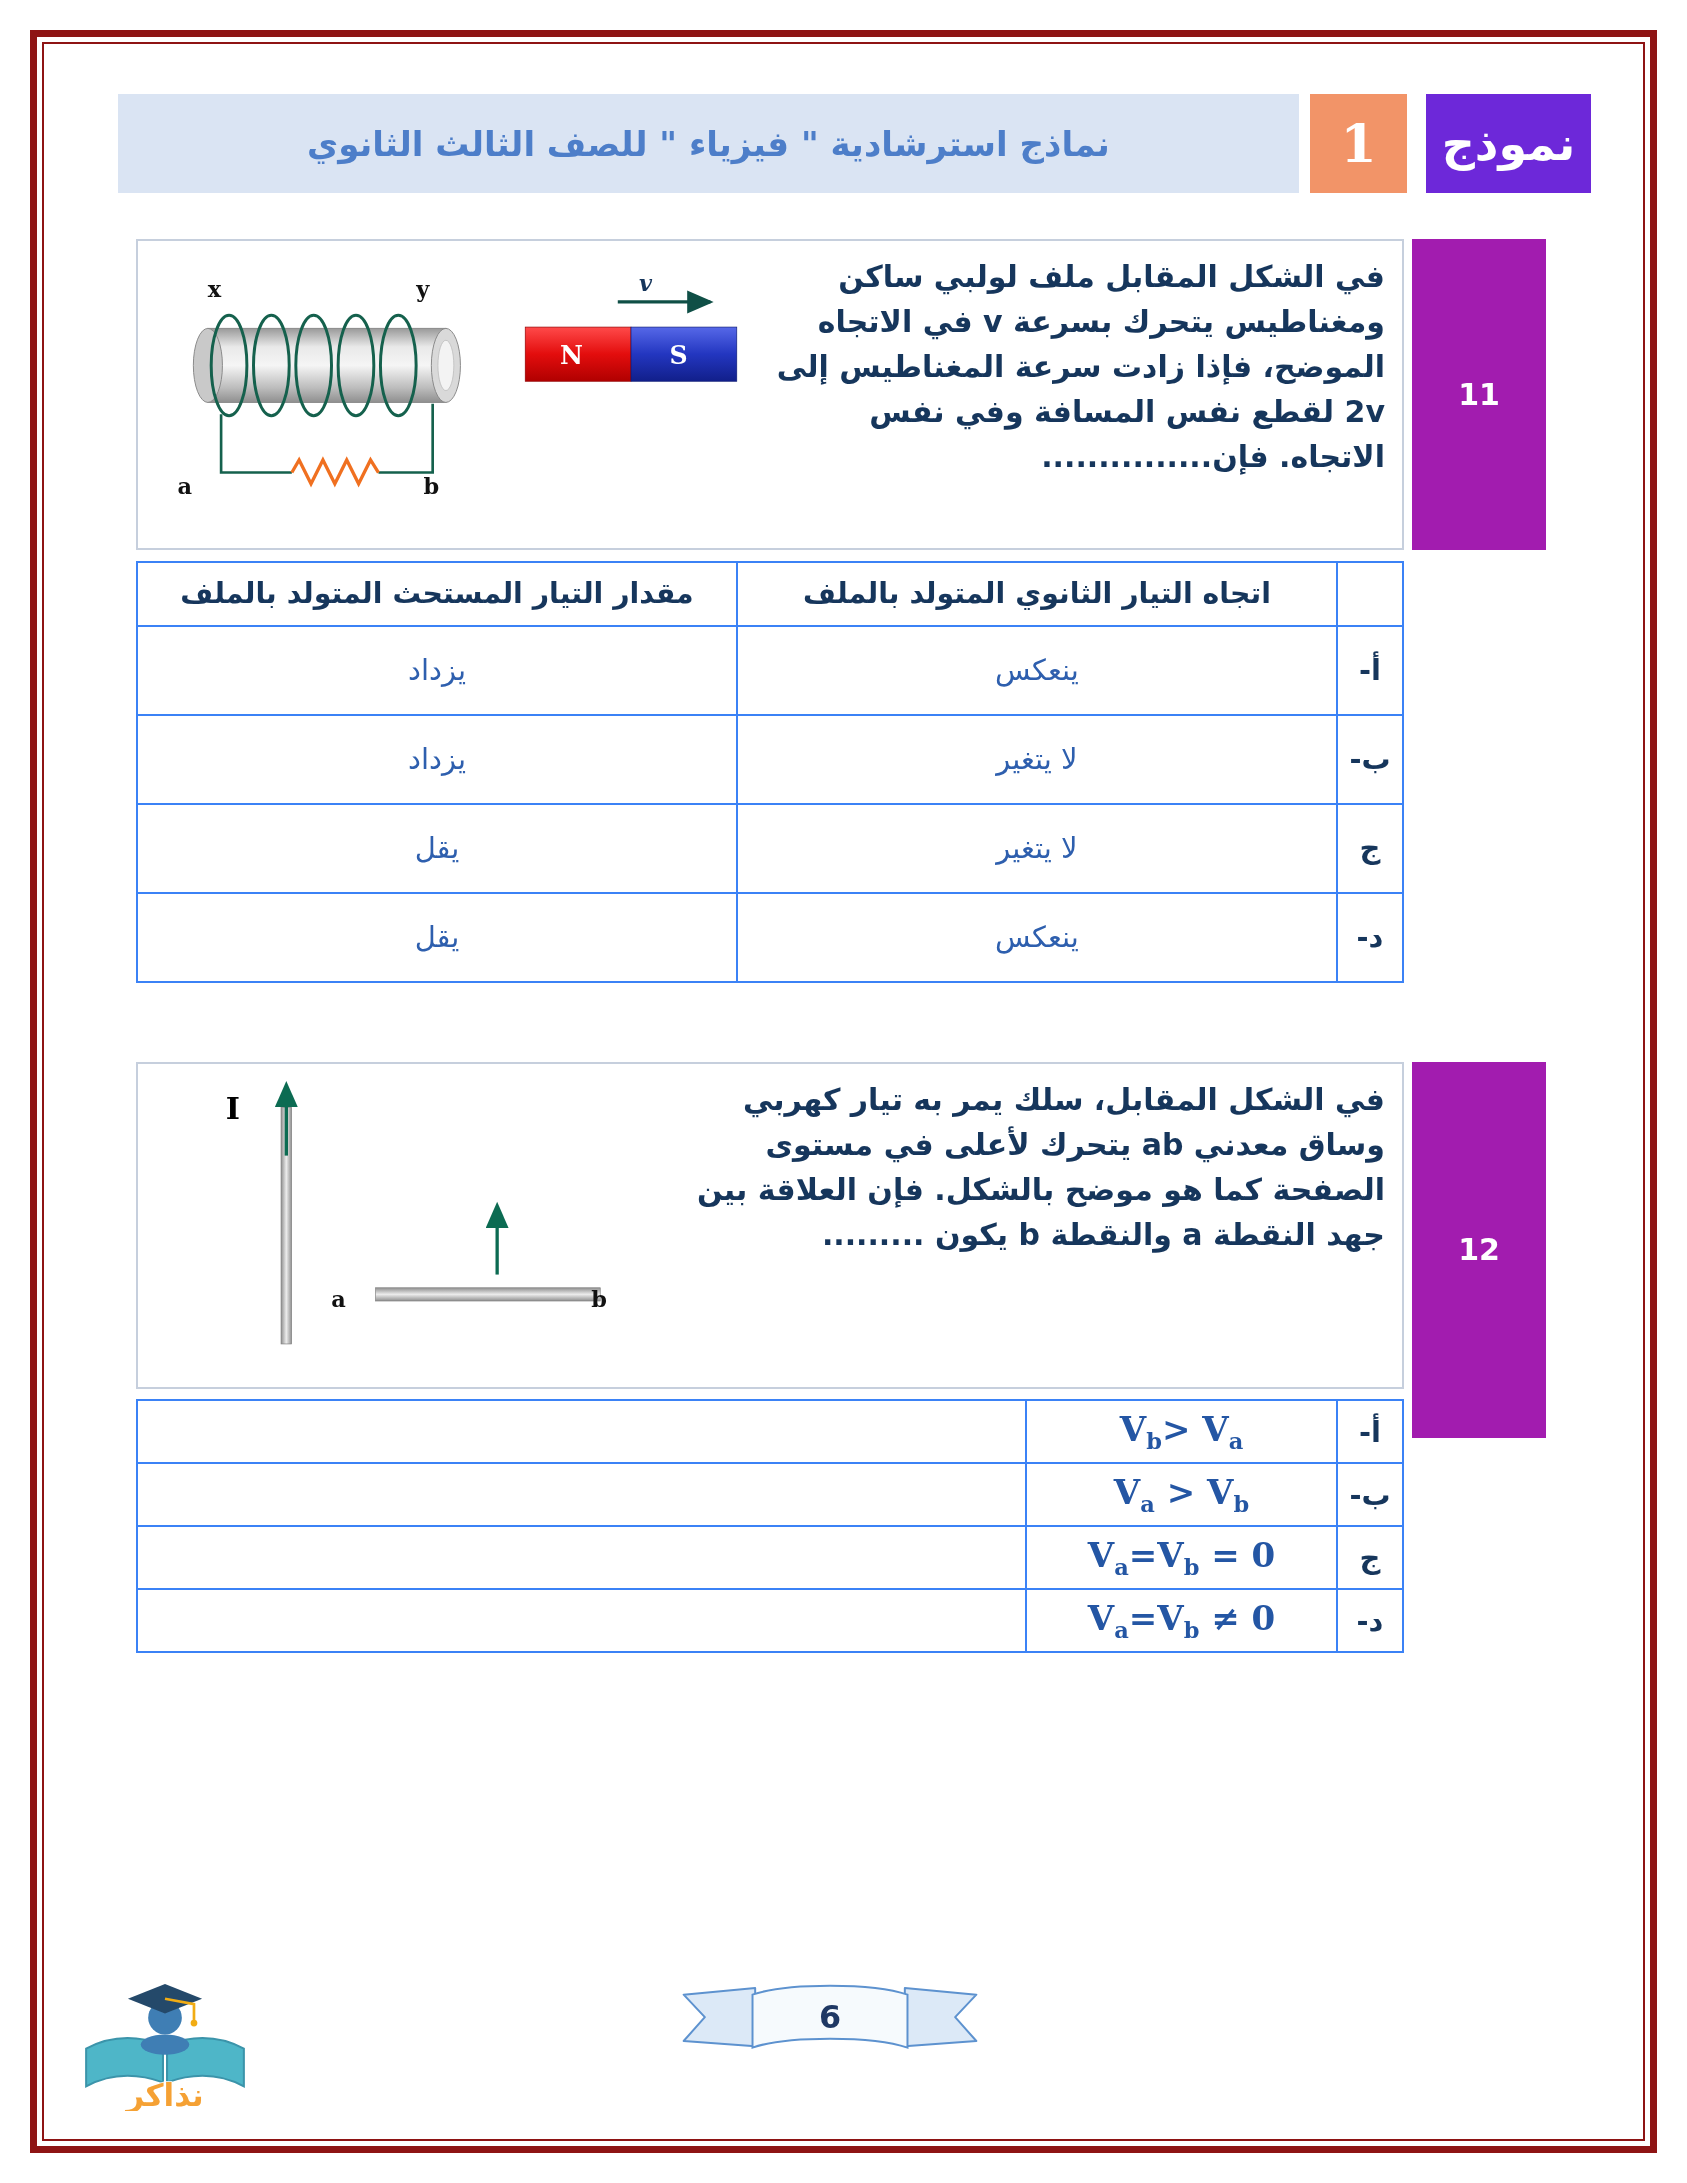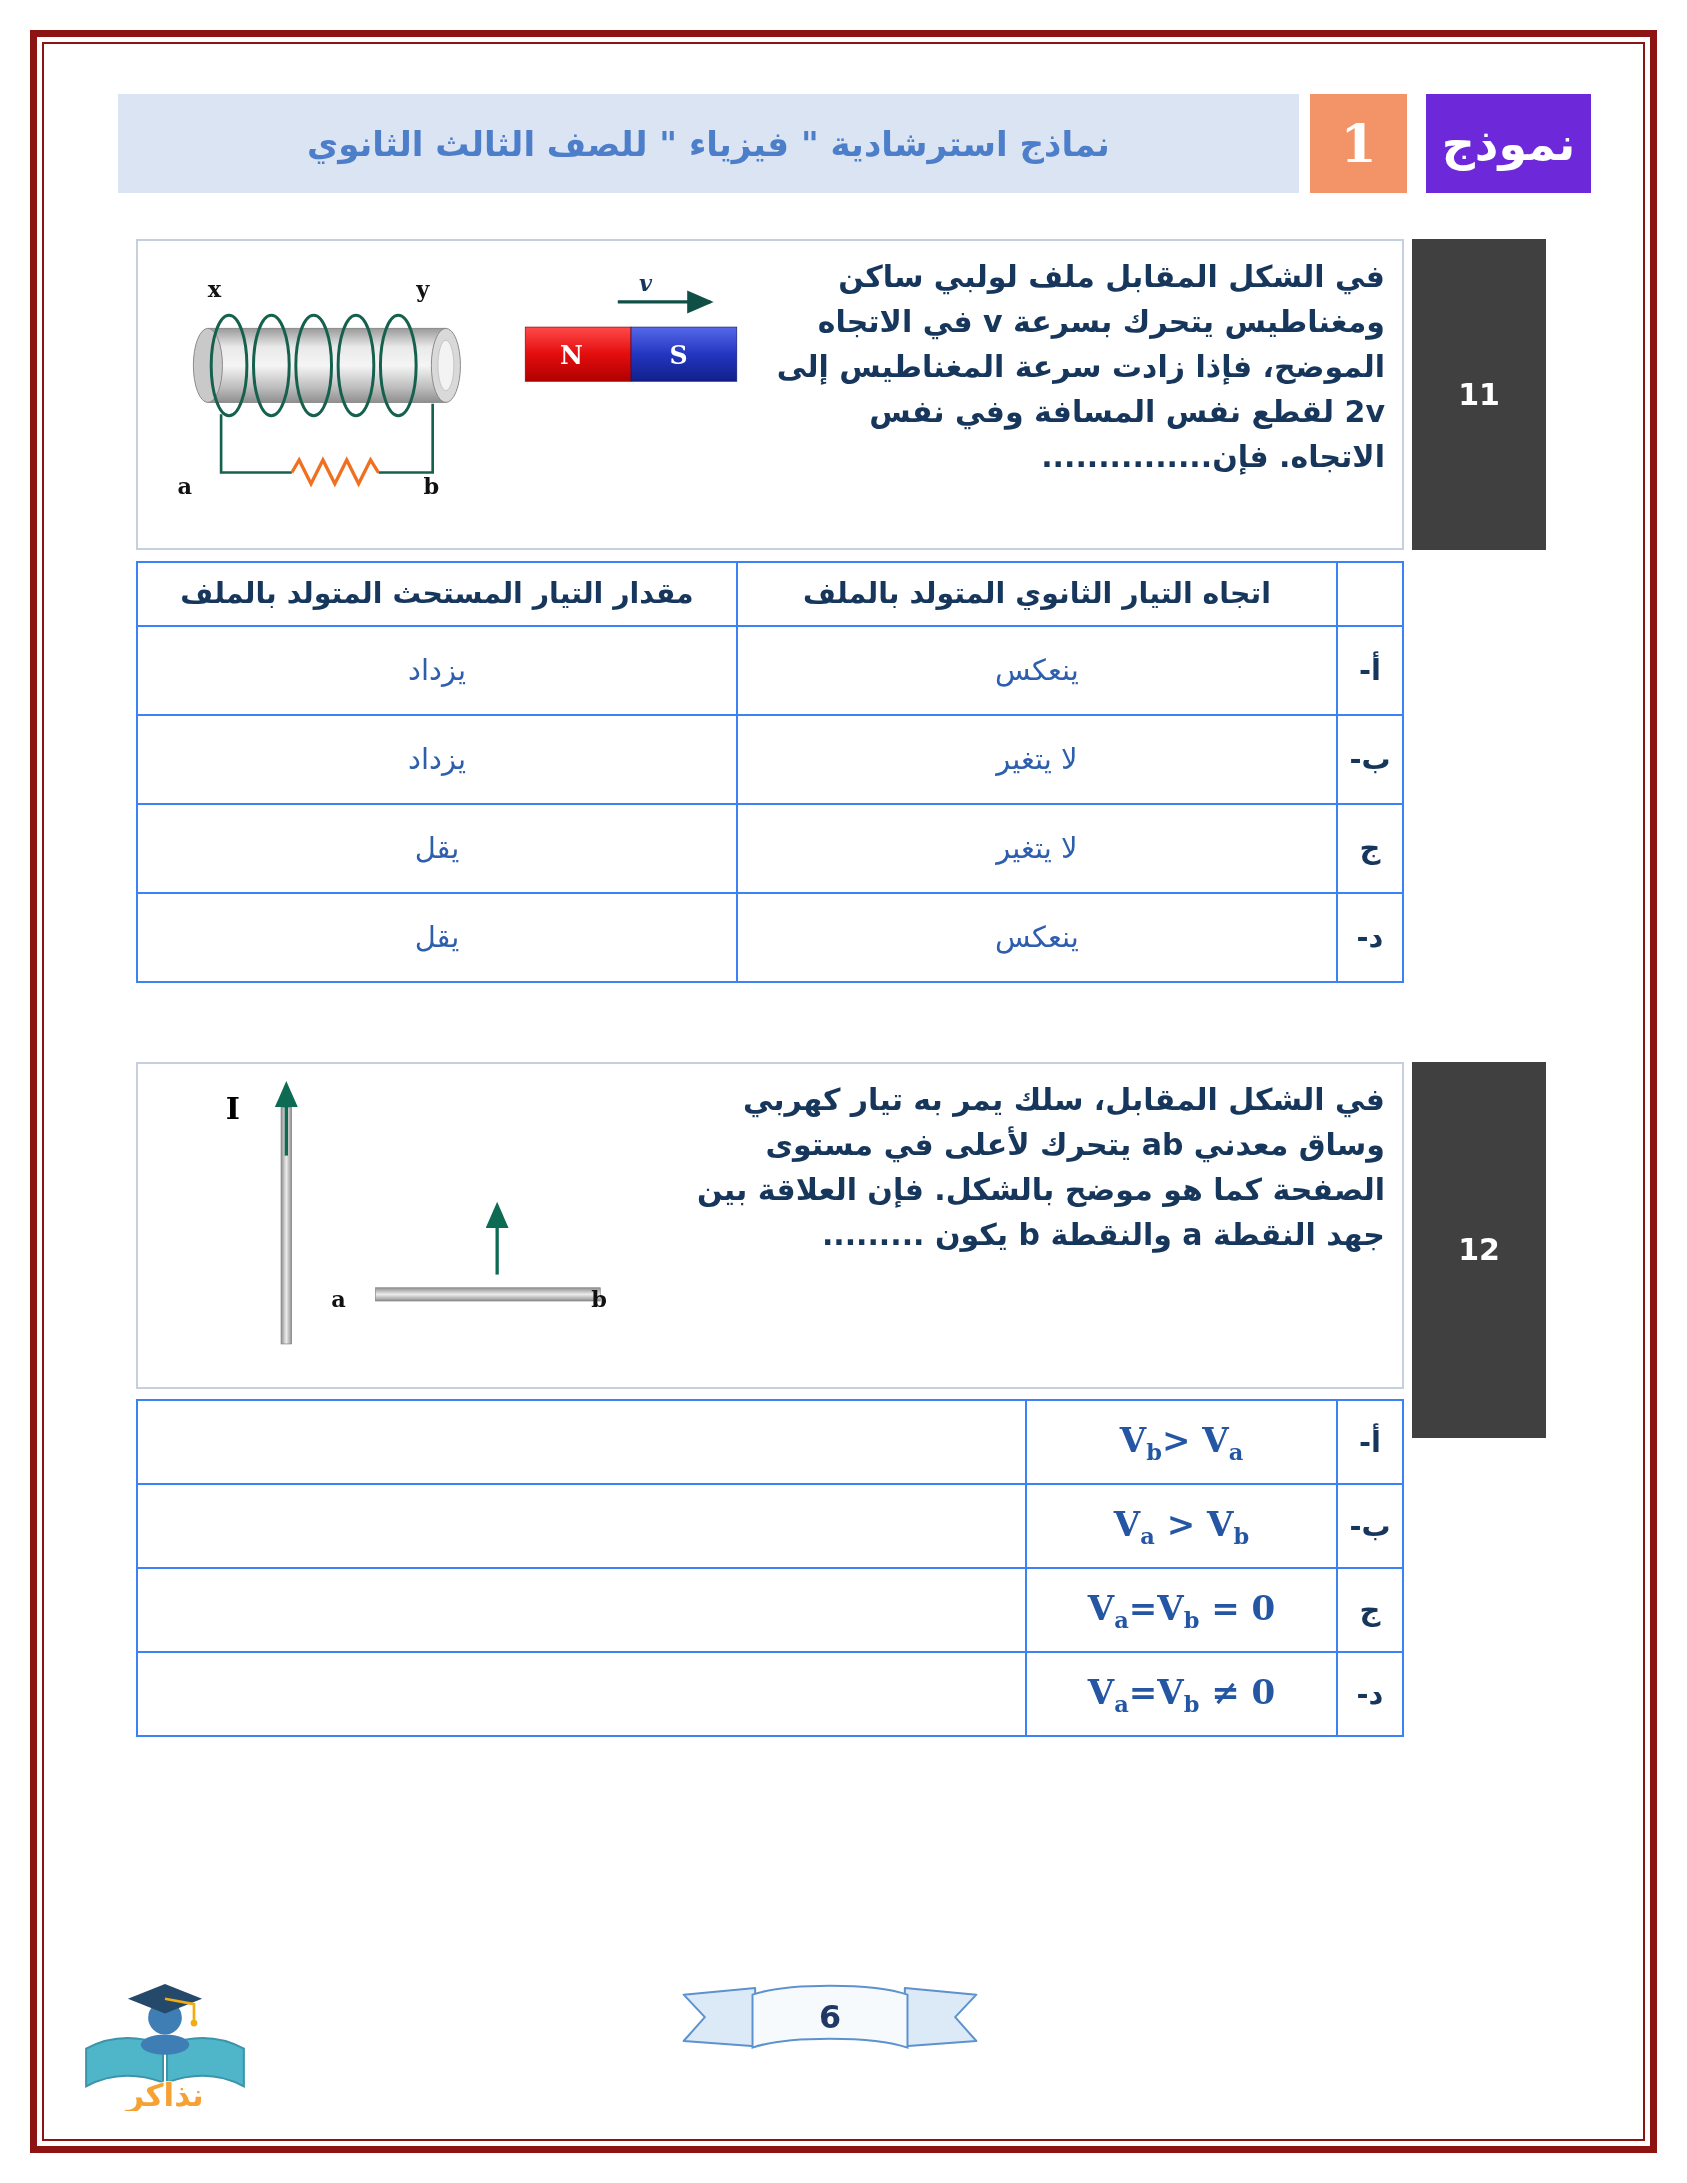--- a/index.html
+++ b/index.html
@@ -34,21 +34,21 @@
     flex:1; background:#dae4f3; color:#4d7ec9;
     font-size:34px; font-weight:bold;
     display:flex; align-items:center; justify-content:center;
   }
 
   
   .q-section { margin-top:46px; }
   .q-section.second { margin-top:79px; }
   .q-top { display:flex; align-items:flex-start; }
   .q-num-strip {
-    width:134px; background:#404040; color:#ffffff;
+    width:134px; background:#a21caf; color:#ffffff;
     font-size:30px; font-weight:600;
     display:flex; align-items:center; justify-content:center;
     margin-left:8px; flex:0 0 auto;
   }
   #q11-strip { height:311px; }
   #q12-strip { height:376px; }
   .q-col { flex:1; min-width:0; }
   .q-box {
     border:2px solid #c6cfdd; background:#ffffff;
     display:flex; padding:13.2px 17px; gap:8px;
@@ -63,21 +63,21 @@
   #q12-box .q-text { flex:1; }
   .q-diagram { flex:1; display:flex; align-items:center; justify-content:center; }
   #q12-box .q-diagram { flex:0 0 490px; }
 
   
   table.ans { width:100%; border-collapse:collapse; margin-top:10.6px; table-layout:fixed; background:#fff; }
   .ans td, .ans th { border:2px solid #3b82f6; text-align:center; vertical-align:middle; }
   .ans .letter { width:66px; color:#16365c; font-weight:bold; font-size:29px; }
   .q11-table th { height:64px; color:#16365c; font-size:28.4px; font-weight:bold; }
   .q11-table td.opt { height:89px; color:#2e5fae; font-weight:normal; font-size:29px; }
-  .q12-table td { height:84px; }
+  .q12-table td { height:63px; }
   .q12-table .expr-cell { width:311px; }
   .expr {
     direction:ltr; unicode-bidi:isolate; display:inline-block;
     font-family:"DejaVu Serif", serif; font-weight:bold;
     font-size:34px; color:#2456a4; white-space:pre;
   }
   .expr sub { font-size:22.5px; }
 
   
   .fig-label { font-family:"DejaVu Serif", serif; font-weight:bold; font-size:34px; fill:#111111; }

